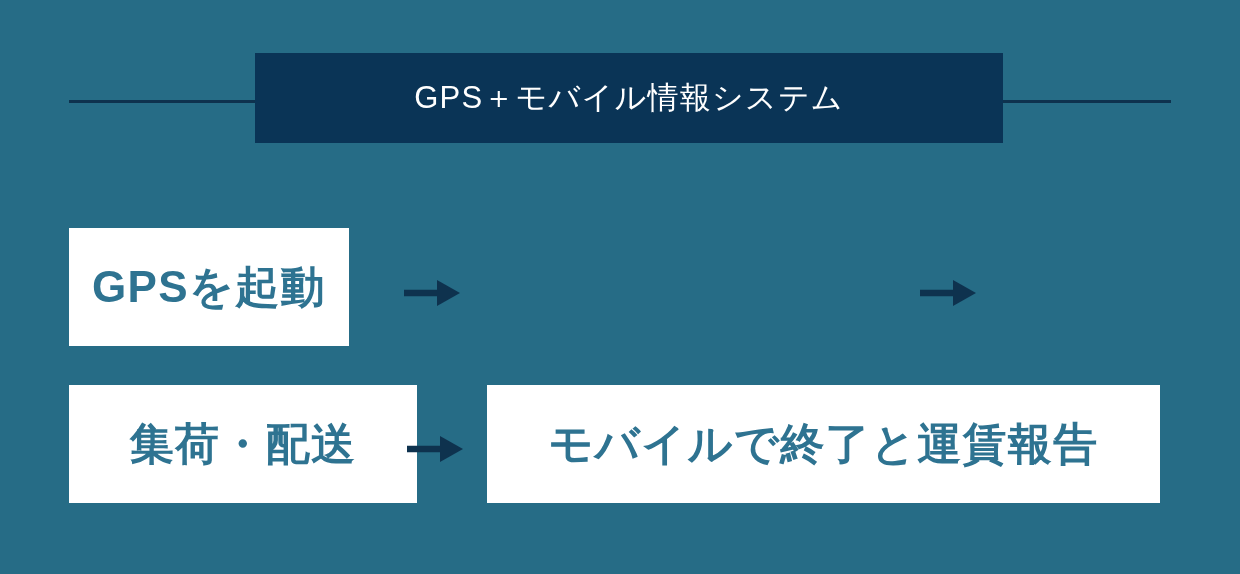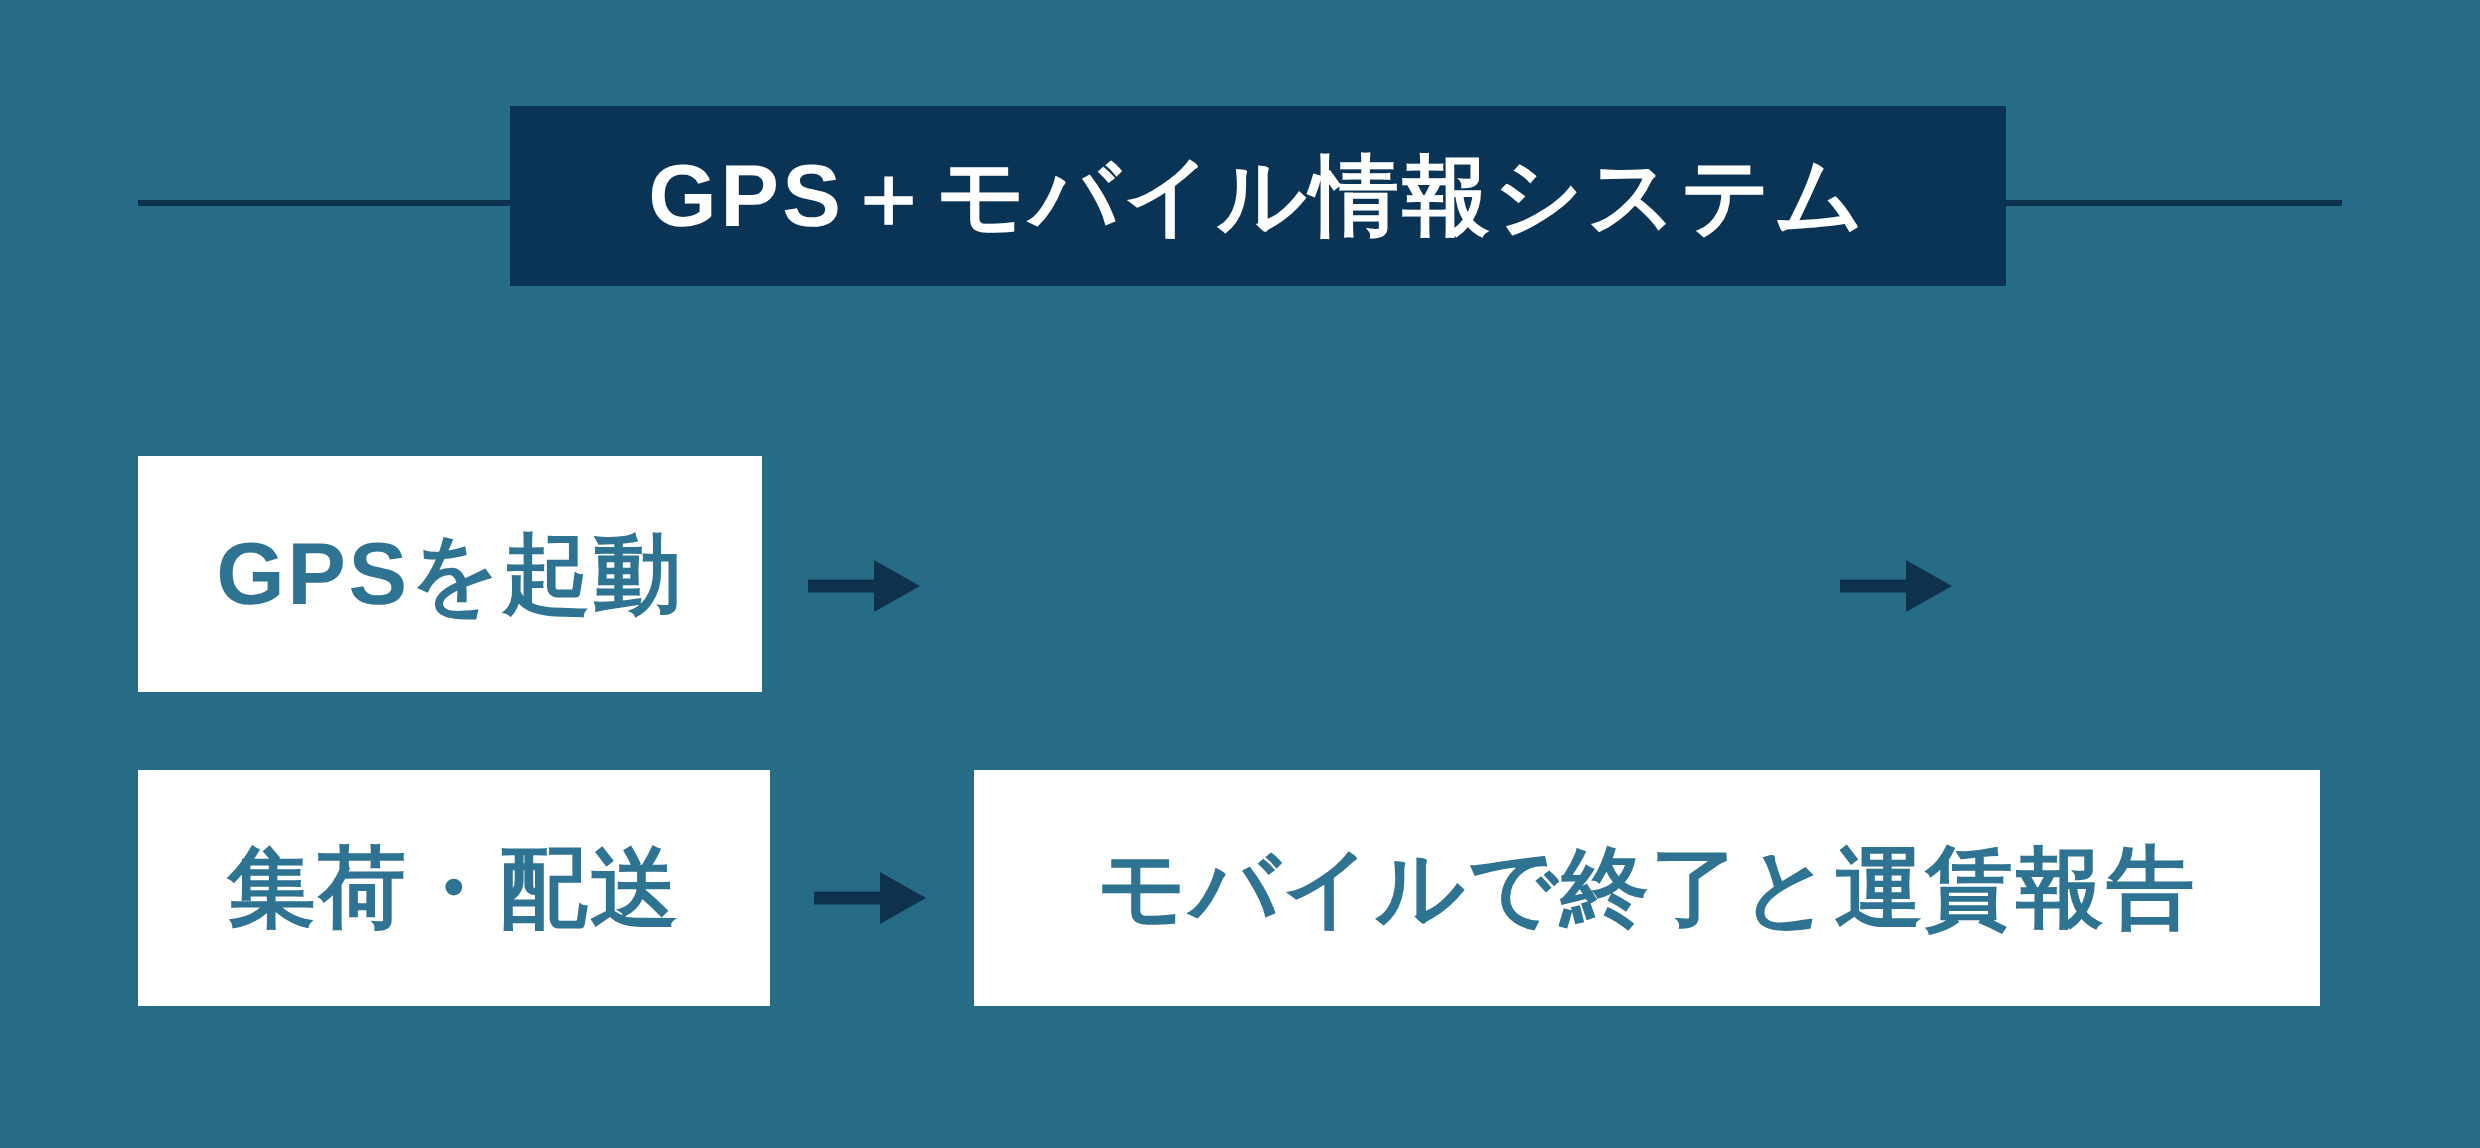--- a/index.html
+++ b/index.html
@@ -36,42 +36,42 @@
     top: 53px;
     width: 748px;
     height: 90px;
     background: var(--banner);
     display: flex;
     align-items: center;
     justify-content: center;
   }
   .banner .title-text {
     color: var(--banner-text);
-    font-size: 44px;
-    font-weight: bold;
+    font-size: 31px;
+    font-weight: normal;
     letter-spacing: 0.04em;
     white-space: nowrap;
   }
   .step-box {
     position: absolute;
     background: var(--step-background);
     display: flex;
     align-items: center;
     justify-content: center;
   }
   .step-box .step-label {
     color: var(--step-text);
     font-size: 44px;
     font-weight: bold;
     letter-spacing: 0.03em;
     white-space: nowrap;
   }
-  .box-a { left: 69px;  top: 228px; width: 312px; height: 118px; }
+  .box-a { left: 69px;  top: 228px; width: 280px; height: 118px; }
   .box-b { left: 487px; top: 228px; width: 411px; height: 118px; }
-  .box-c { left: 69px;  top: 385px; width: 316px; height: 118px; }
+  .box-c { left: 69px;  top: 385px; width: 348px; height: 118px; }
   .box-d { left: 487px; top: 385px; width: 673px; height: 118px; }
   .arrow {
     position: absolute;
     width: 56px;
     height: 30px;
     color: var(--arrow);
   }
   .arrow-1 { left: 404px; top: 278px; }
   .arrow-2 { left: 920px; top: 278px; }
   .arrow-3 { left: 407px; top: 434px; }

